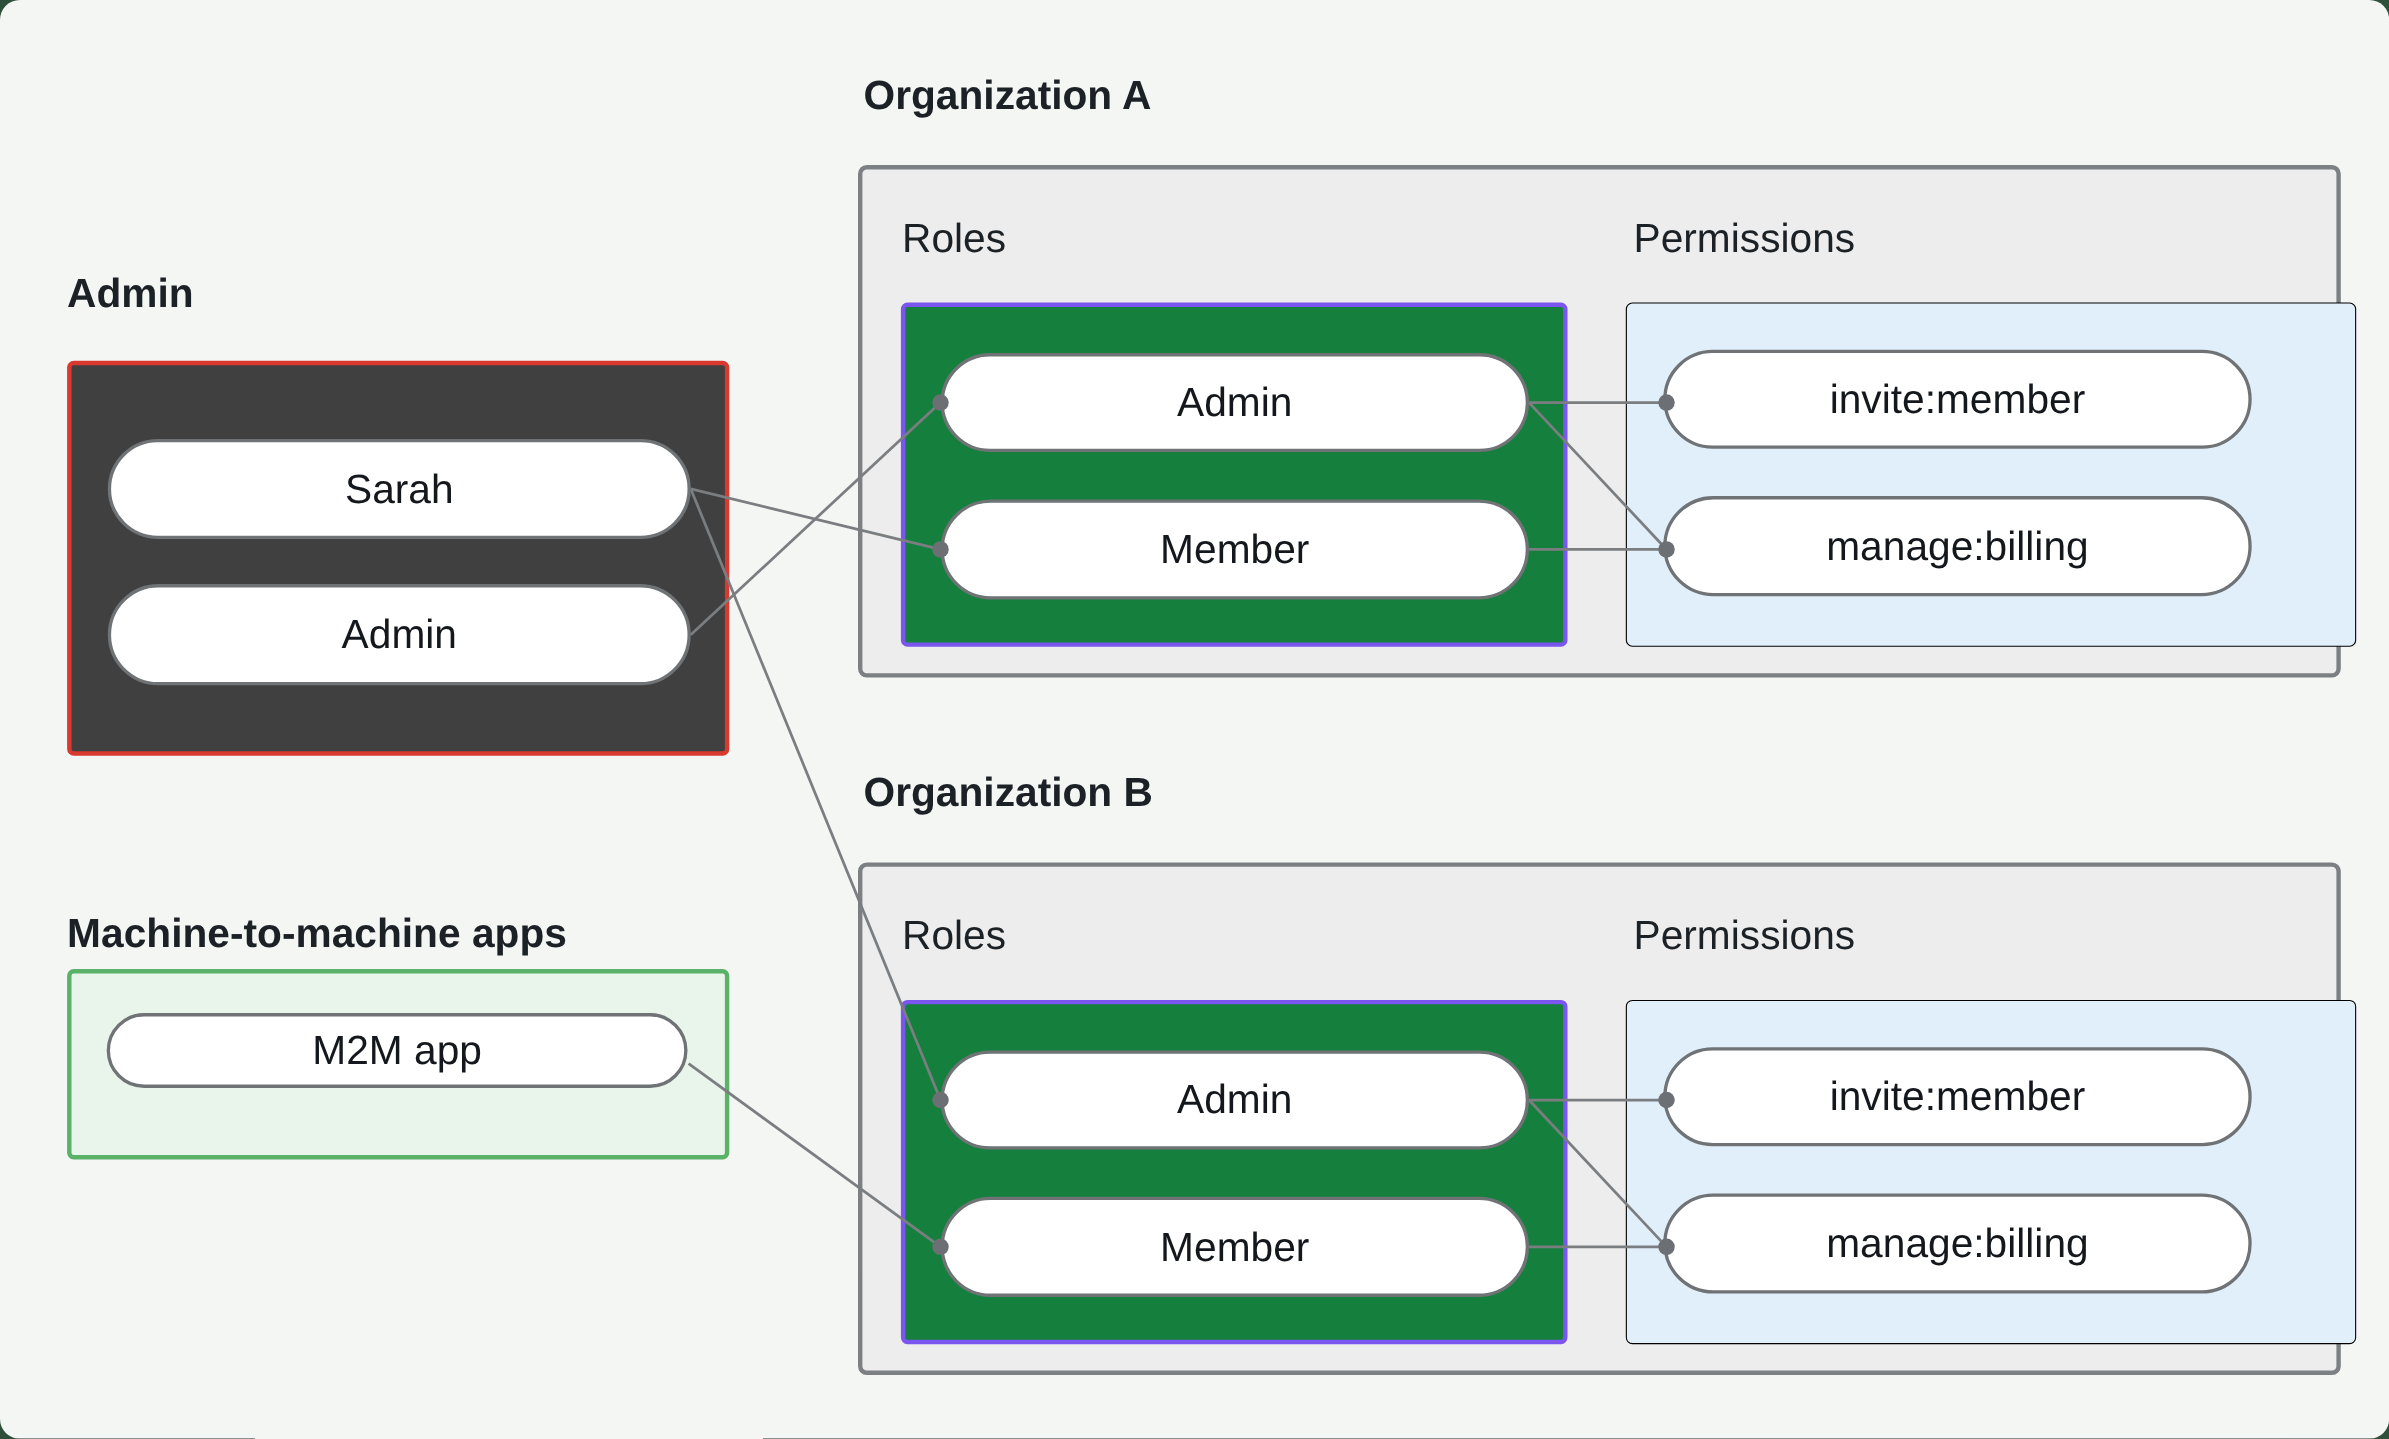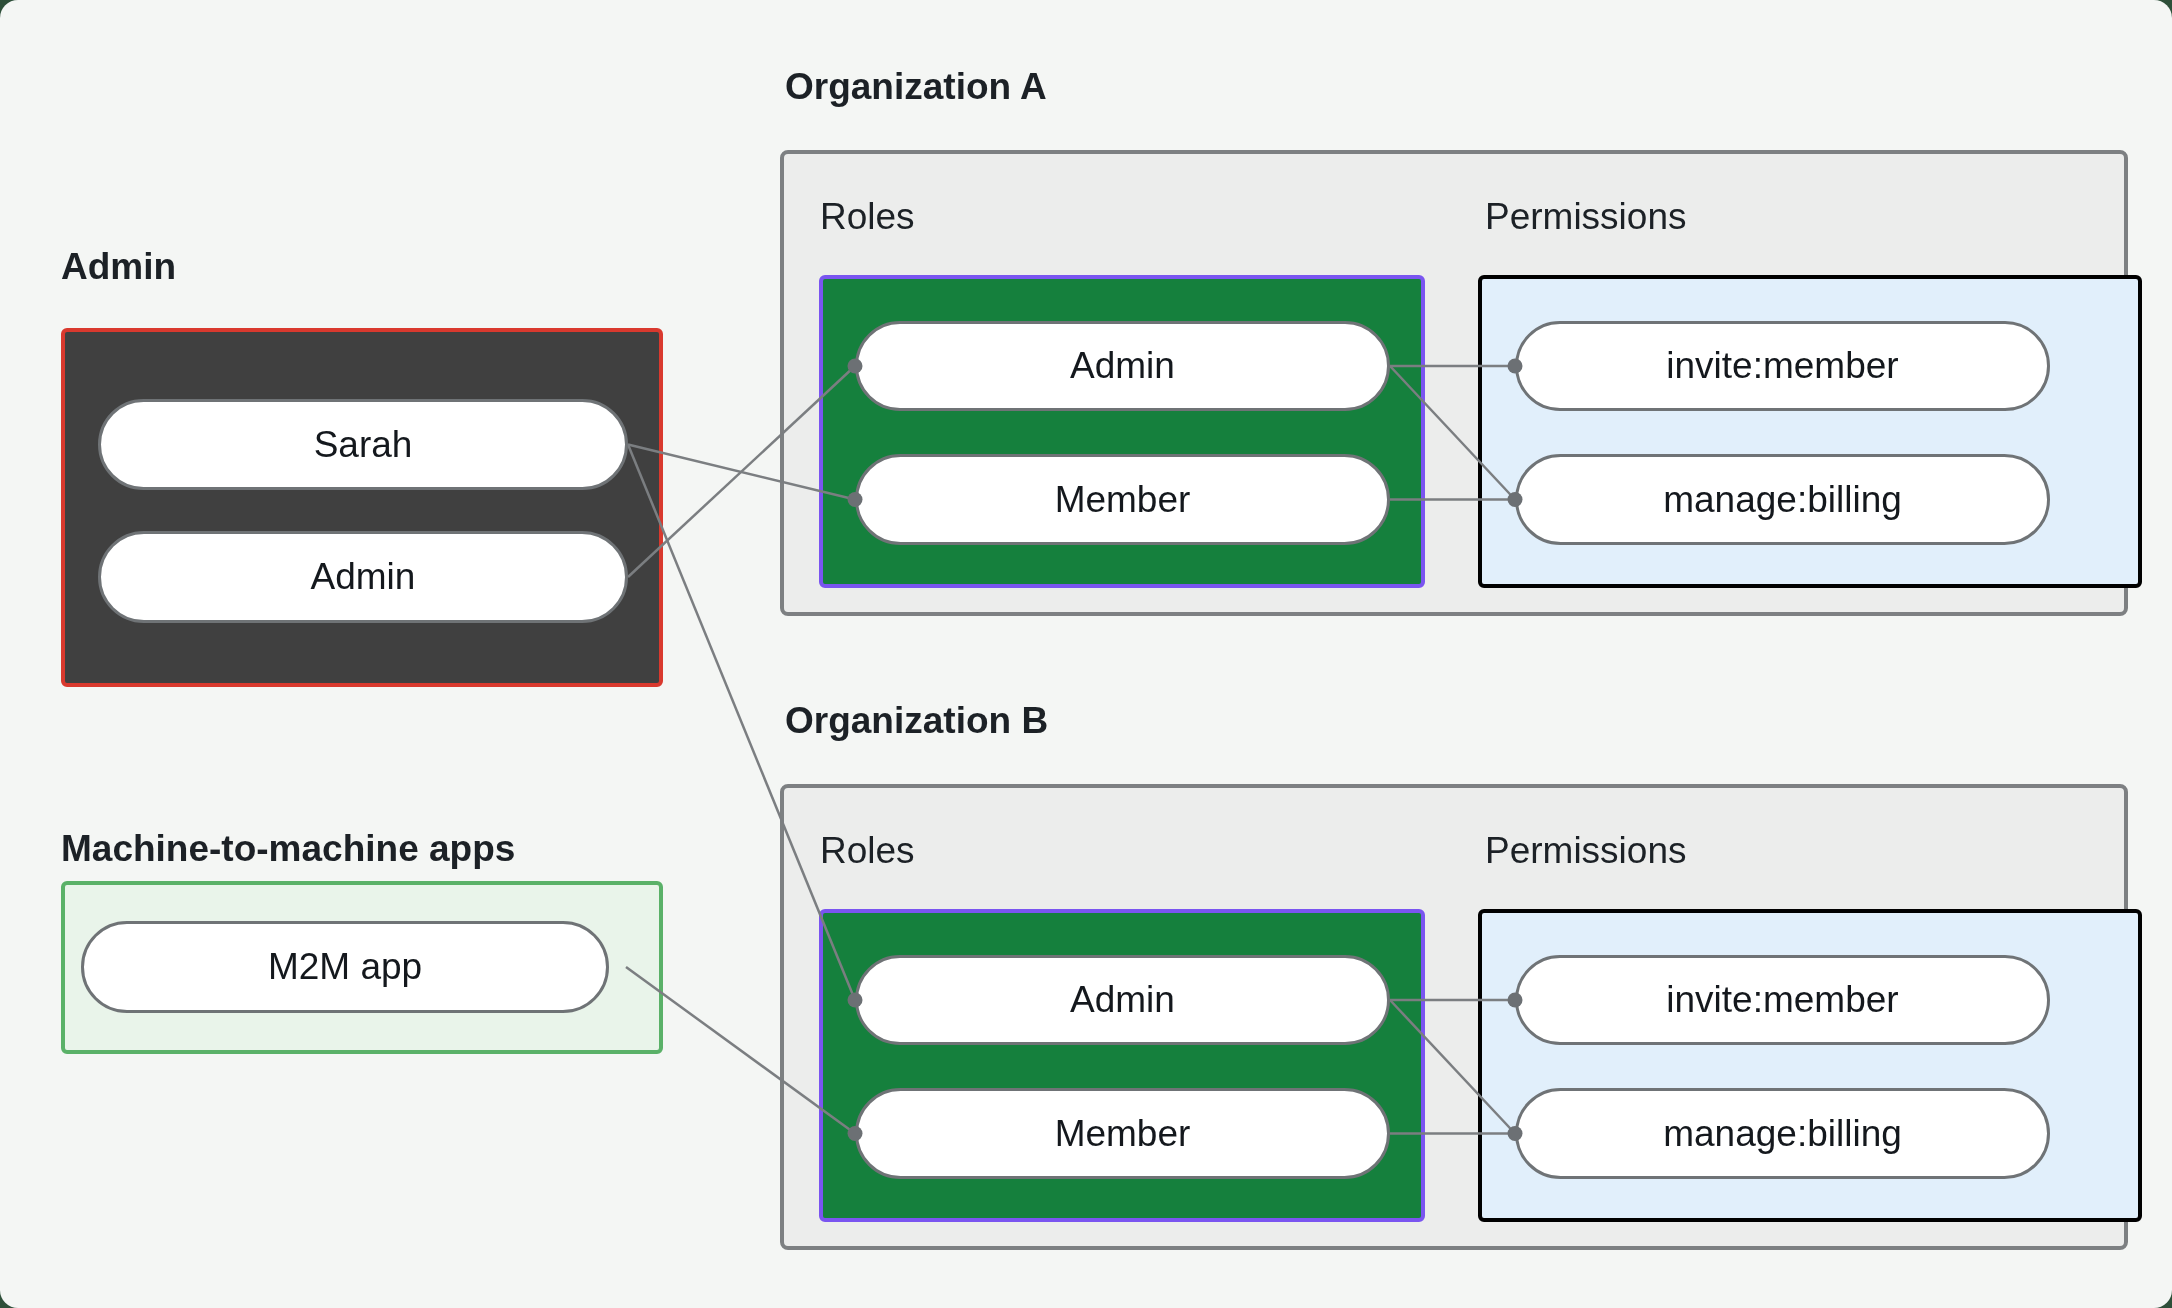--- a/index.html
+++ b/index.html
@@ -9,21 +9,21 @@
   .heading{position:absolute;font-size:37px;line-height:42px;font-weight:700;color:#1c2126;white-space:nowrap;}
   .groupbox{position:absolute;box-sizing:border-box;}
   .users-box{left:61px;top:328px;width:602px;height:359px;background:#404040;border:4px solid #d9392e;border-radius:6px;}
   .m2m-box{left:61px;top:881px;width:602px;height:173px;background:#e9f4ea;border:4px solid #5ab168;border-radius:6px;}
   .org-box{width:1348px;height:466px;background:#ecedec;border:4px solid #7d8082;border-radius:8px;}
   .org-a{left:780px;top:150px;}
   .org-b{left:780px;top:784px;}
   .roles-box{position:absolute;left:35px;top:121px;width:606px;height:313px;box-sizing:border-box;
              background:#15803d;border:4px solid #7a55f0;border-radius:6px;}
   .perms-box{position:absolute;left:694px;top:121px;width:664px;height:313px;box-sizing:border-box;
-             background:#e1effb;border:4px solid #000000;border-radius:6px;}
+             background:#e1effb;border:1px solid #000000;border-radius:6px;}
   .inner-heading{position:absolute;font-size:37px;line-height:42px;font-weight:500;color:#1c2126;white-space:nowrap;}
   .pill{position:absolute;box-sizing:border-box;background:#ffffff;border:3px solid #6f7376;border-radius:48px;
         display:flex;align-items:center;justify-content:center;
         font-size:37px;color:#14181d;font-weight:400;z-index:3;white-space:nowrap;}
   .edges{position:absolute;left:0;top:0;width:2172px;height:1308px;z-index:2;pointer-events:none;}
   .dots{position:absolute;left:0;top:0;width:2172px;height:1308px;z-index:4;pointer-events:none;}
 </style>
 </head>
 <body>
 
@@ -35,21 +35,21 @@
       <div class="pill" style="left:33px;top:67px;width:530px;height:91px;">
         <span>Sarah</span>
       </div>
       <div class="pill" style="left:33px;top:199px;width:530px;height:92px;">
         <span>Admin</span>
       </div>
     </div>
 
     <div class="heading" style="left:61px;top:800px;margin-top:28px;">Machine-to-machine apps</div>
     <div class="groupbox m2m-box">
-      <div class="pill" style="left:16px;top:36px;width:528px;height:92px;">
+      <div class="pill" style="left:32px;top:36px;width:528px;height:68px;">
         <span>M2M app</span>
       </div>
     </div>
 
     <div class="heading" style="left:785px;top:66px;">Organization A</div>
     <div class="groupbox org-box org-a">
       <div class="inner-heading" style="left:36px;top:42px;">Roles</div>
       <div class="inner-heading" style="left:701px;top:42px;">Permissions</div>
 
       <div class="roles-box">

